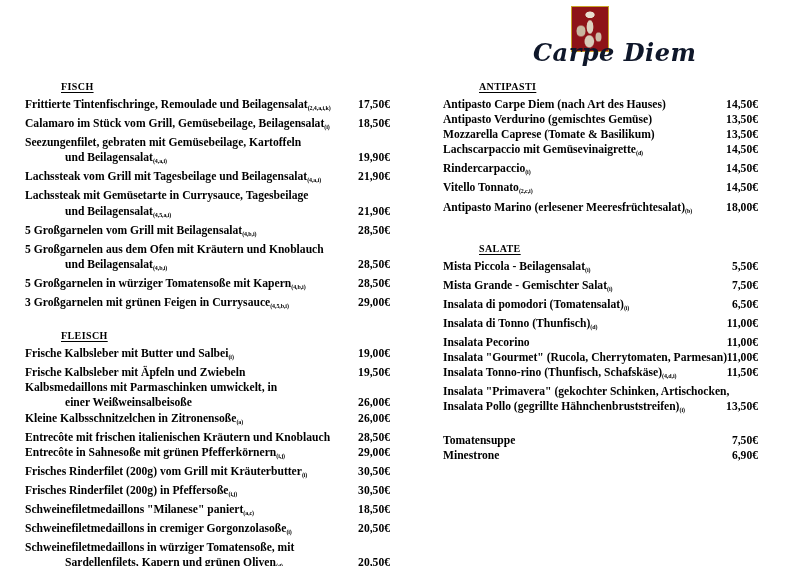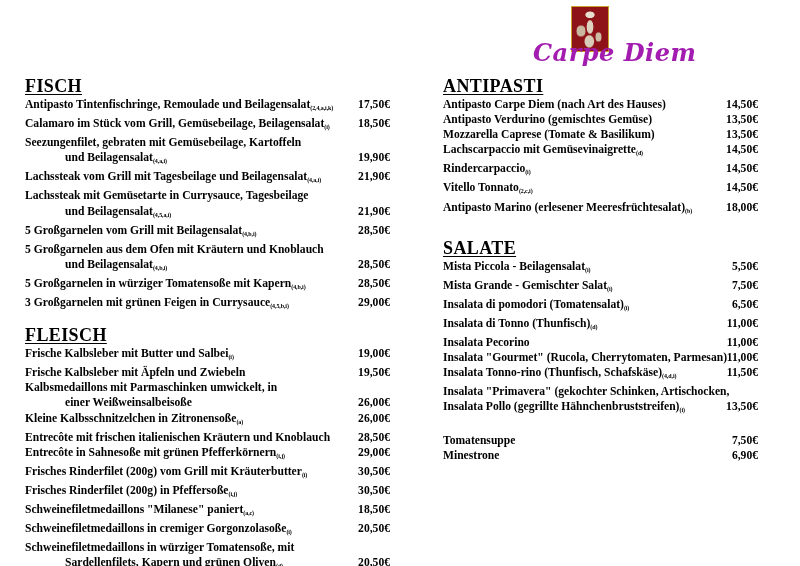--- a/index.html
+++ b/index.html
@@ -72,43 +72,44 @@
     left: 0;
     top: 32px;
     width: 135px;
     text-align: center;
     font-family: "DejaVu Serif", "Liberation Serif", serif;
     font-style: italic;
     font-weight: bold;
     font-size: 24px;
     line-height: 30px;
     letter-spacing: 0.5px;
-    color: #a21caf;
+    color: #0f172a;
     white-space: nowrap;
   }
 
   
   .column {
     position: absolute;
     top: 0;
   }
   #col-left  { left: 25px;  width: 355px; }
   #col-right { left: 443px; width: 347px; }
 
   .section { margin: 0; }
 
   .section-title {
     font-weight: bold;
-    font-size: 18px;
+    font-size: 10px;
     line-height: 15px;
     letter-spacing: 0.4px;
     text-decoration: underline;
     text-underline-offset: 2px;
     margin-bottom: 3px;
     white-space: nowrap;
+    margin-left: 36px;
   }
 
   .item {
     position: relative;
     font-weight: bold;
     font-size: 11.6px;
     line-height: 15.1px;
     white-space: nowrap;
   }
   .item-name   { display: inline; }
@@ -141,21 +142,21 @@
 <div id="logo">
   <div id="logo-plate">
     <div id="logo-figure"></div>
   </div>
   <div id="logo-word">Carpe Diem</div>
 </div>
 
 <div class="column" id="col-left" style="top: 79px;">
     <div class="section">
       <div class="section-title">FISCH</div>
-      <div class="item"><span class="item-name">Antipasto Tintenfischringe, Remoulade und Beilagensalat</span><span class="sub">(2,4,a,i,k)</span><span class="price">17,50€</span></div>
+      <div class="item"><span class="item-name">Frittierte Tintenfischringe, Remoulade und Beilagensalat</span><span class="sub">(2,4,a,i,k)</span><span class="price">17,50€</span></div>
       <div class="item"><span class="item-name">Calamaro im Stück vom Grill, Gemüsebeilage, Beilagensalat</span><span class="sub">(i)</span><span class="price">18,50€</span></div>
       <div class="item"><span class="item-name">Seezungenfilet, gebraten mit Gemüsebeilage, Kartoffeln</span></div>
       <div class="item item-indent"><span class="item-name">und Beilagensalat</span><span class="sub">(4,a,i)</span><span class="price">19,90€</span></div>
       <div class="item"><span class="item-name">Lachssteak vom Grill mit Tagesbeilage und Beilagensalat</span><span class="sub">(4,a,i)</span><span class="price">21,90€</span></div>
       <div class="item"><span class="item-name">Lachssteak mit Gemüsetarte in Currysauce, Tagesbeilage</span></div>
       <div class="item item-indent"><span class="item-name">und Beilagensalat</span><span class="sub">(4,5,a,i)</span><span class="price">21,90€</span></div>
       <div class="item"><span class="item-name">5 Großgarnelen vom Grill mit Beilagensalat</span><span class="sub">(4,b,i)</span><span class="price">28,50€</span></div>
       <div class="item"><span class="item-name">5 Großgarnelen aus dem Ofen mit Kräutern und Knoblauch</span></div>
       <div class="item item-indent"><span class="item-name">und Beilagensalat</span><span class="sub">(4,b,i)</span><span class="price">28,50€</span></div>
       <div class="item"><span class="item-name">5 Großgarnelen in würziger Tomatensoße mit Kapern</span><span class="sub">(4,b,i)</span><span class="price">28,50€</span></div>

